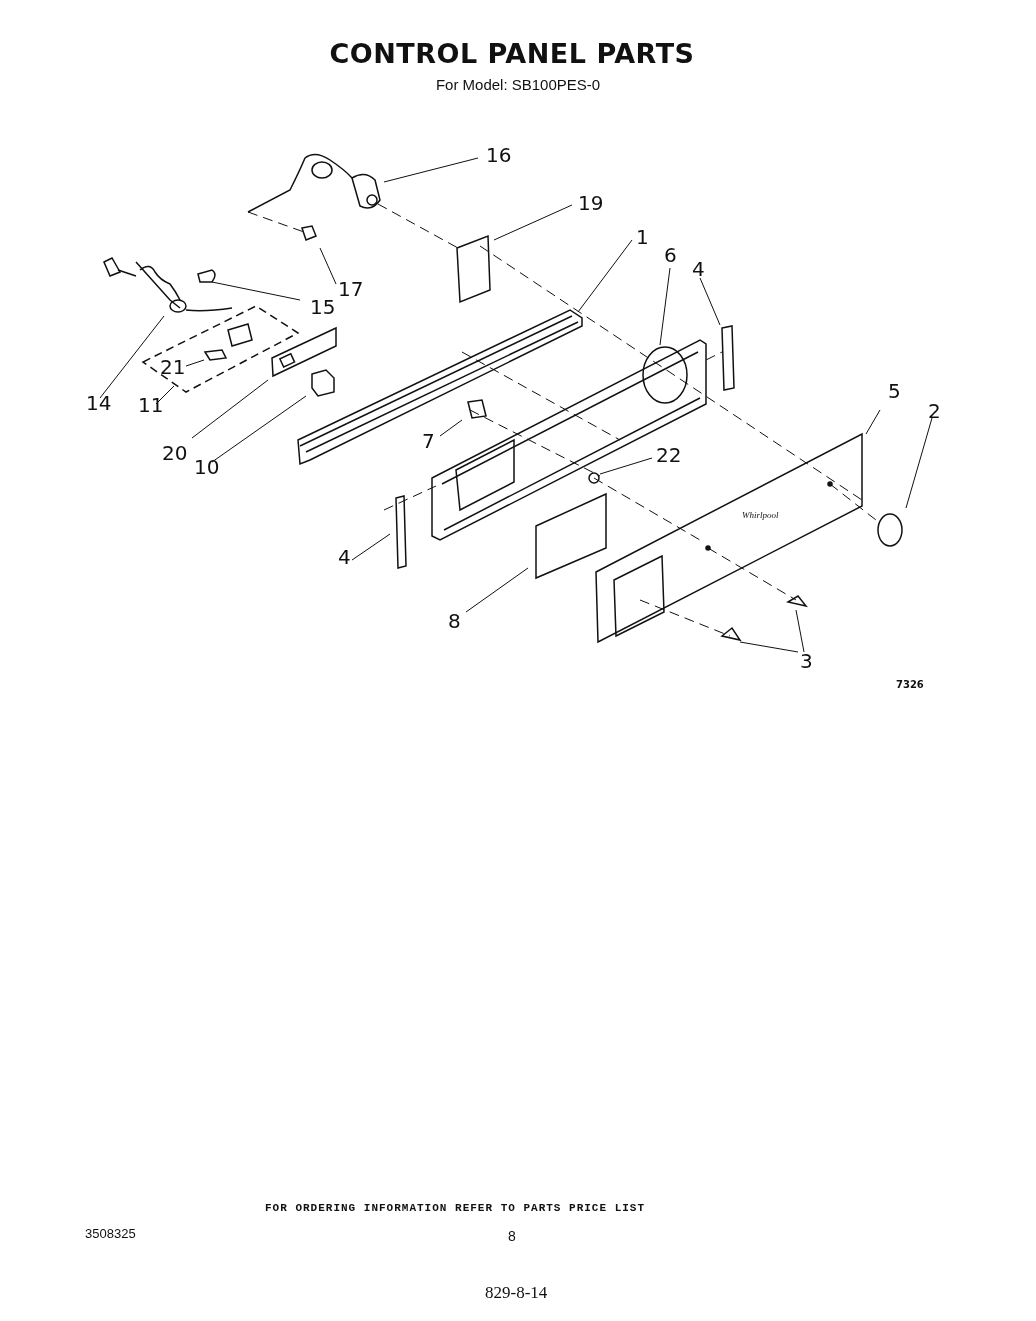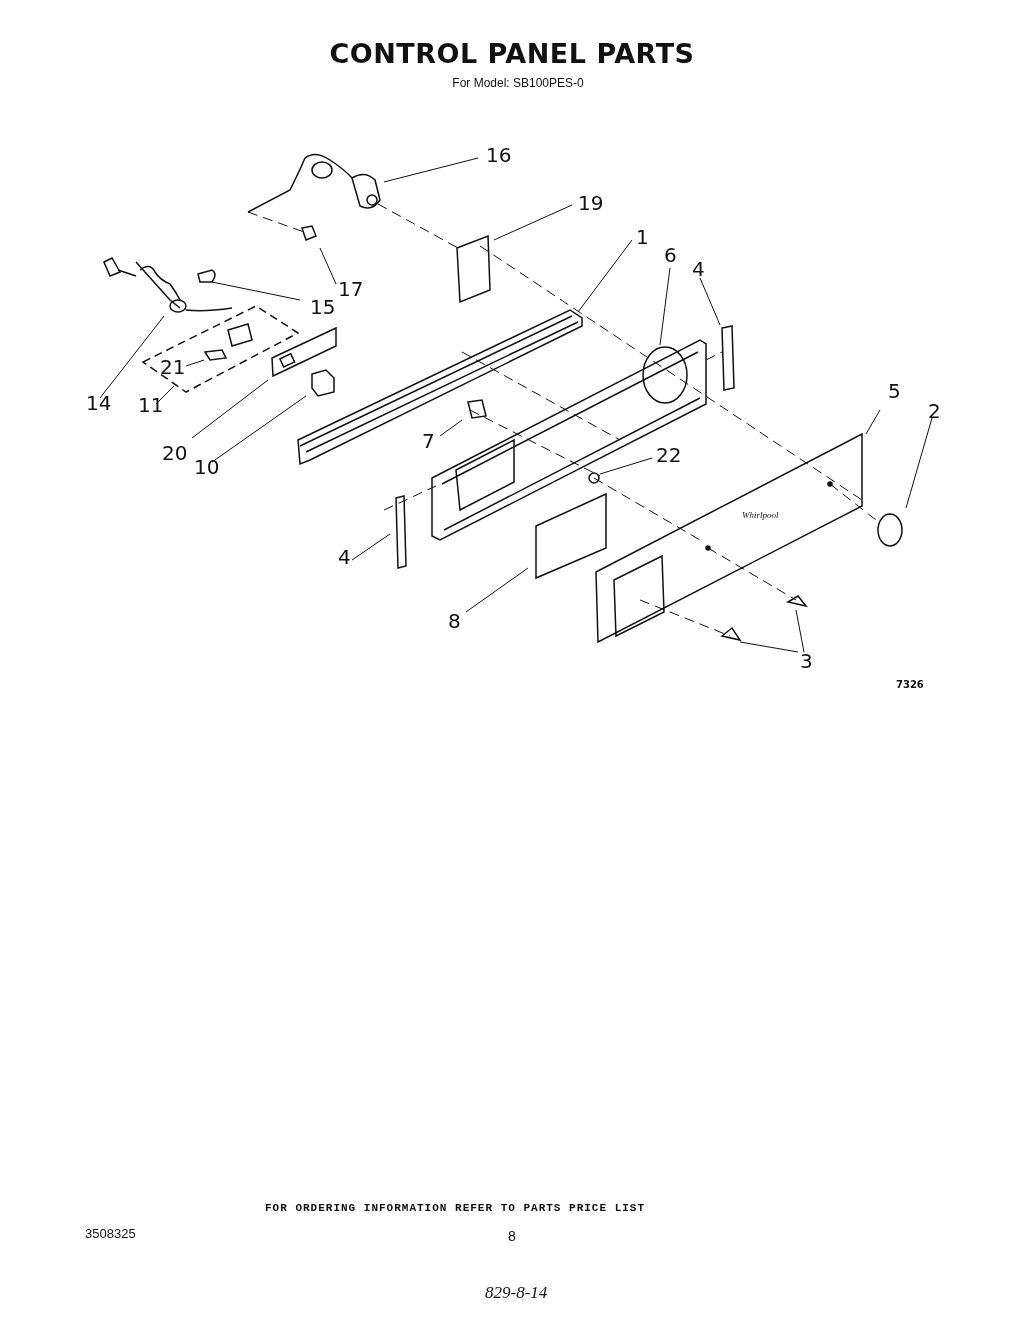--- a/index.html
+++ b/index.html
@@ -1,29 +1,29 @@
 <!DOCTYPE html>
 <html><head>
 <meta charset="utf-8">
 <style>
   html, body { margin: 0; padding: 0; background: #ffffff; }
   body { width: 1036px; height: 1321px; position: relative; overflow: hidden; color: #111; }
   .title { position: absolute; left: 0; width: 940px; top: 38px; text-align: center;
            font-family: "DejaVu Sans", sans-serif; font-weight: bold; font-size: 27px; letter-spacing: 0.5px; margin-left: 42px; }
   .subtitle { position: absolute; left: 0; width: 1036px; top: 76px; text-align: center;
-              font-family: "Liberation Sans", sans-serif; font-size: 12px; }
+              font-family: "Liberation Sans", sans-serif; font-size: 15px; }
   .diagram { position: absolute; left: 0; top: 0; width: 1036px; height: 720px; }
   .callout { font-family: "DejaVu Sans", sans-serif; font-size: 20px; fill: #111; }
   .figno { font-family: "DejaVu Sans", sans-serif; font-size: 10px; font-weight: bold; fill: #111; }
   .footer-note { position: absolute; left: 265px; top: 1202px; font-family: Liberation Mono, monospace;
                  font-weight: bold; font-size: 11px; letter-spacing: 1px; }
   .docnum { position: absolute; left: 85px; top: 1226px; font-family: "Liberation Sans", sans-serif; font-size: 13px; }
   .pagenum { position: absolute; left: 508px; top: 1228px; font-family: "Liberation Sans", sans-serif; font-size: 14px; }
   .handwritten { position: absolute; left: 485px; top: 1283px; font-family: "Liberation Serif", serif;
-                 font-style: italic; font-size: 17px; }
+                 font-size: 17px; }
 </style>
 </head>
 <body>
 
 <div class="title">CONTROL PANEL PARTS</div>
 <div class="subtitle">For Model: SB100PES-0</div>
 
 <svg class="diagram" viewBox="0 0 1036 720" xmlns="http://www.w3.org/2000/svg">
   <g fill="none" stroke="#111" stroke-width="1.5">
 

